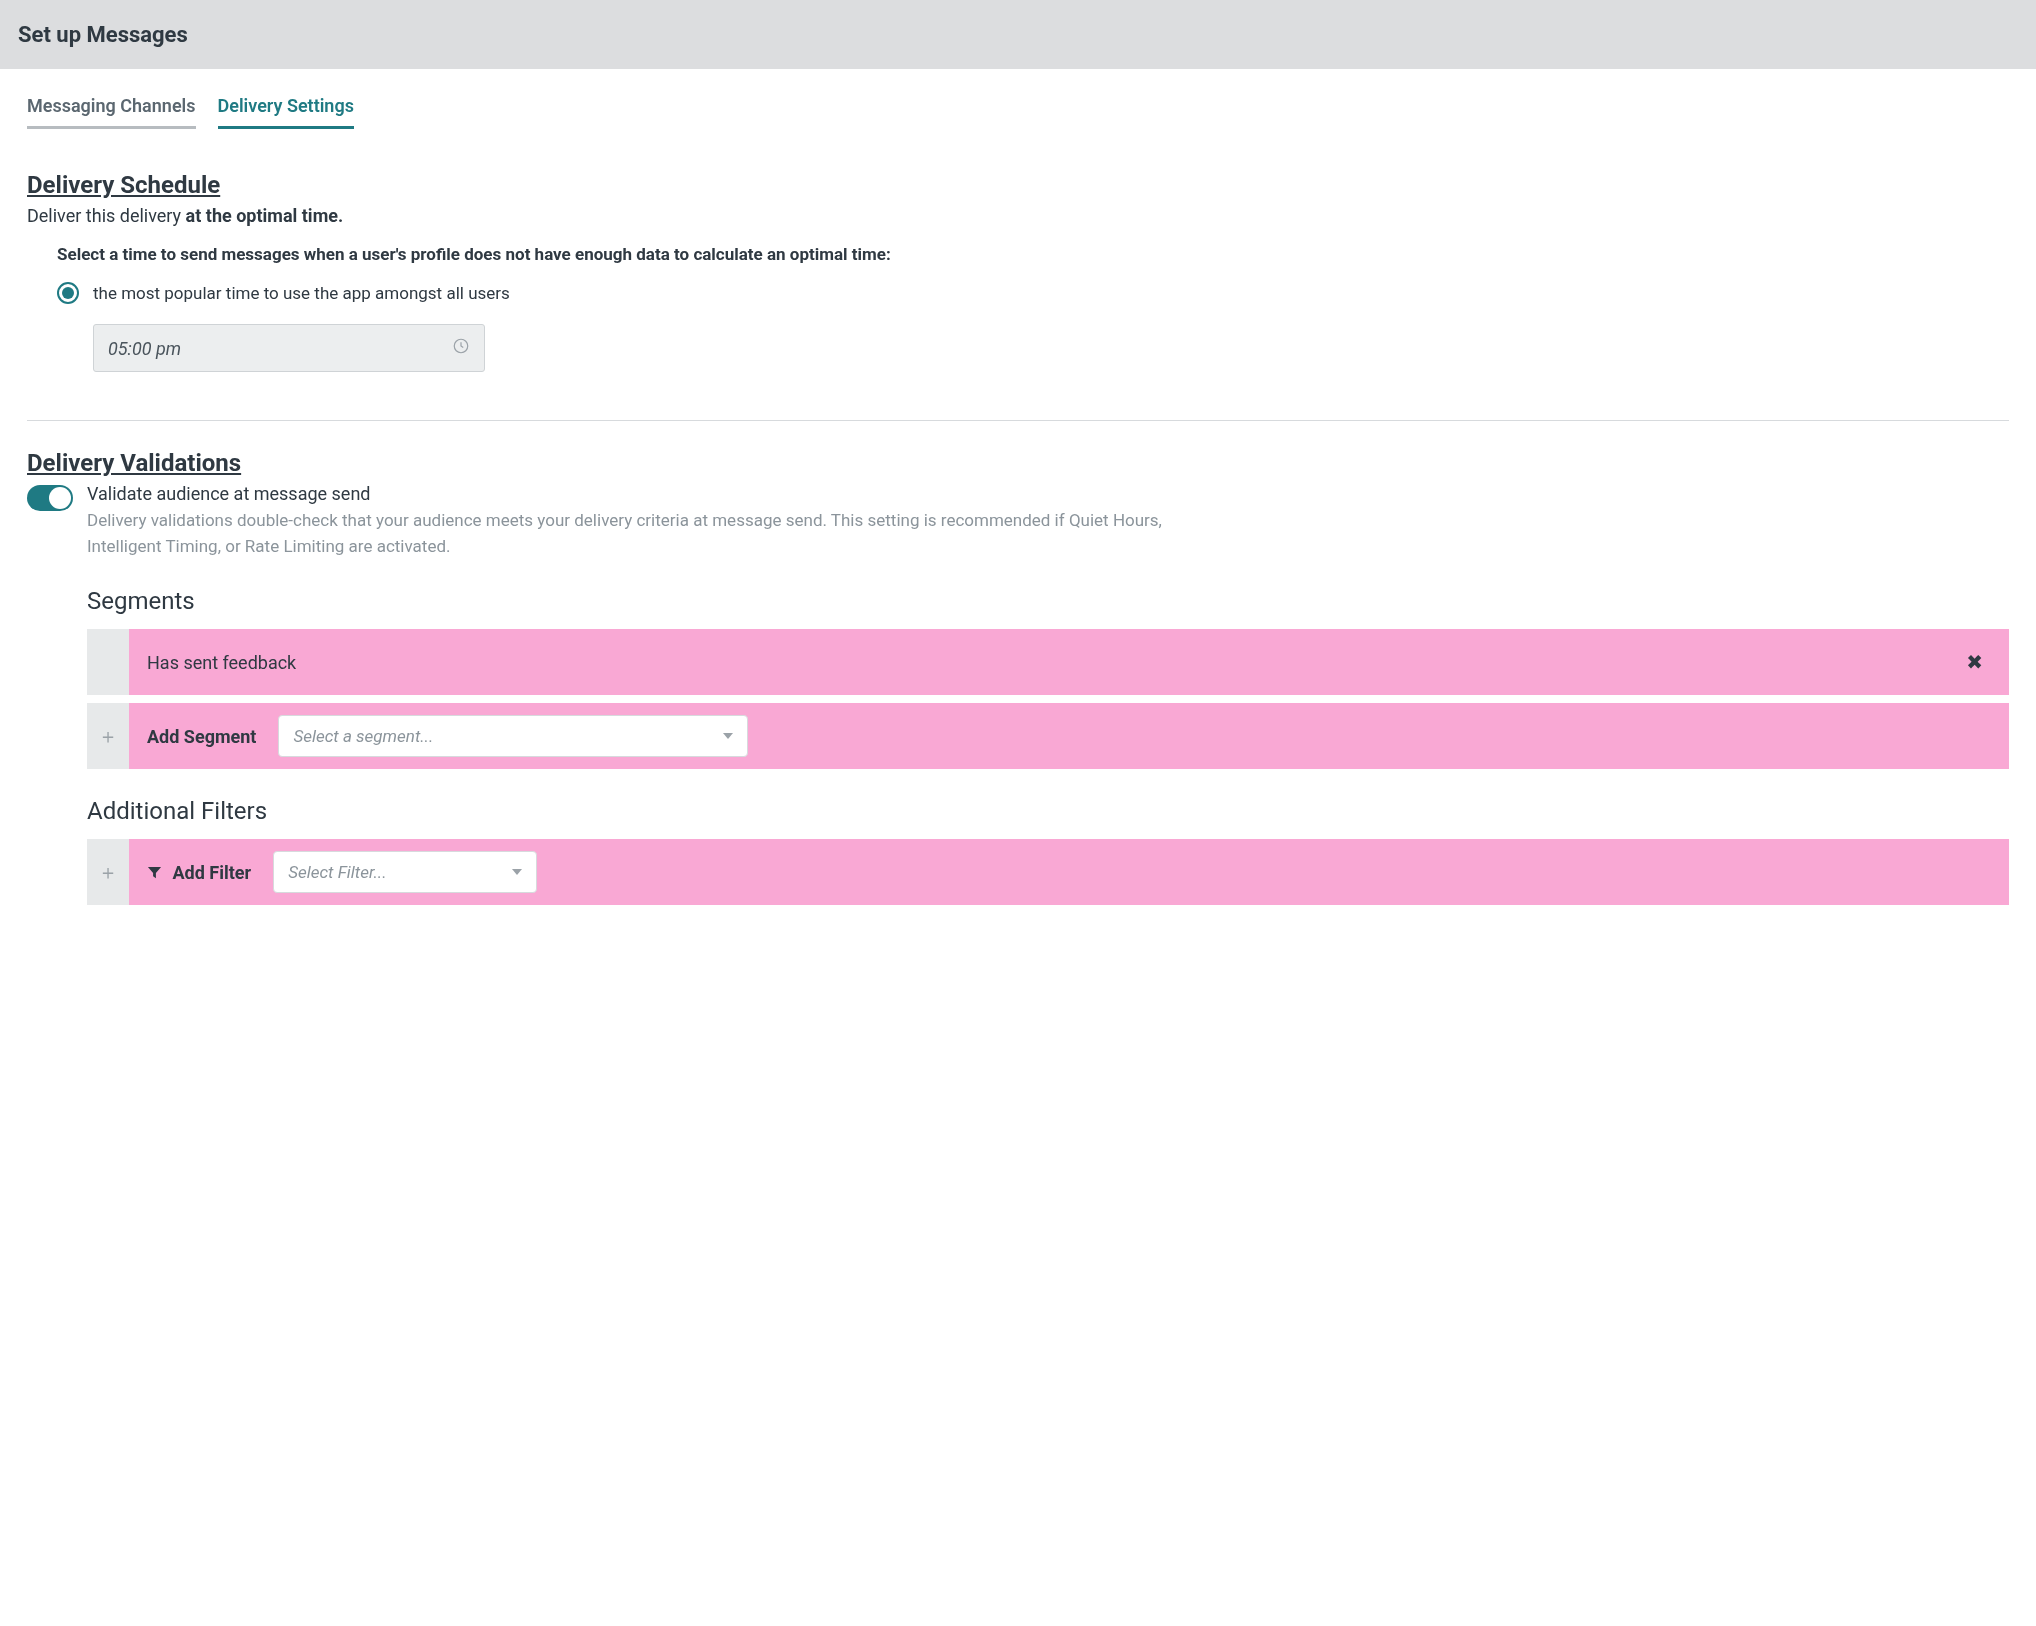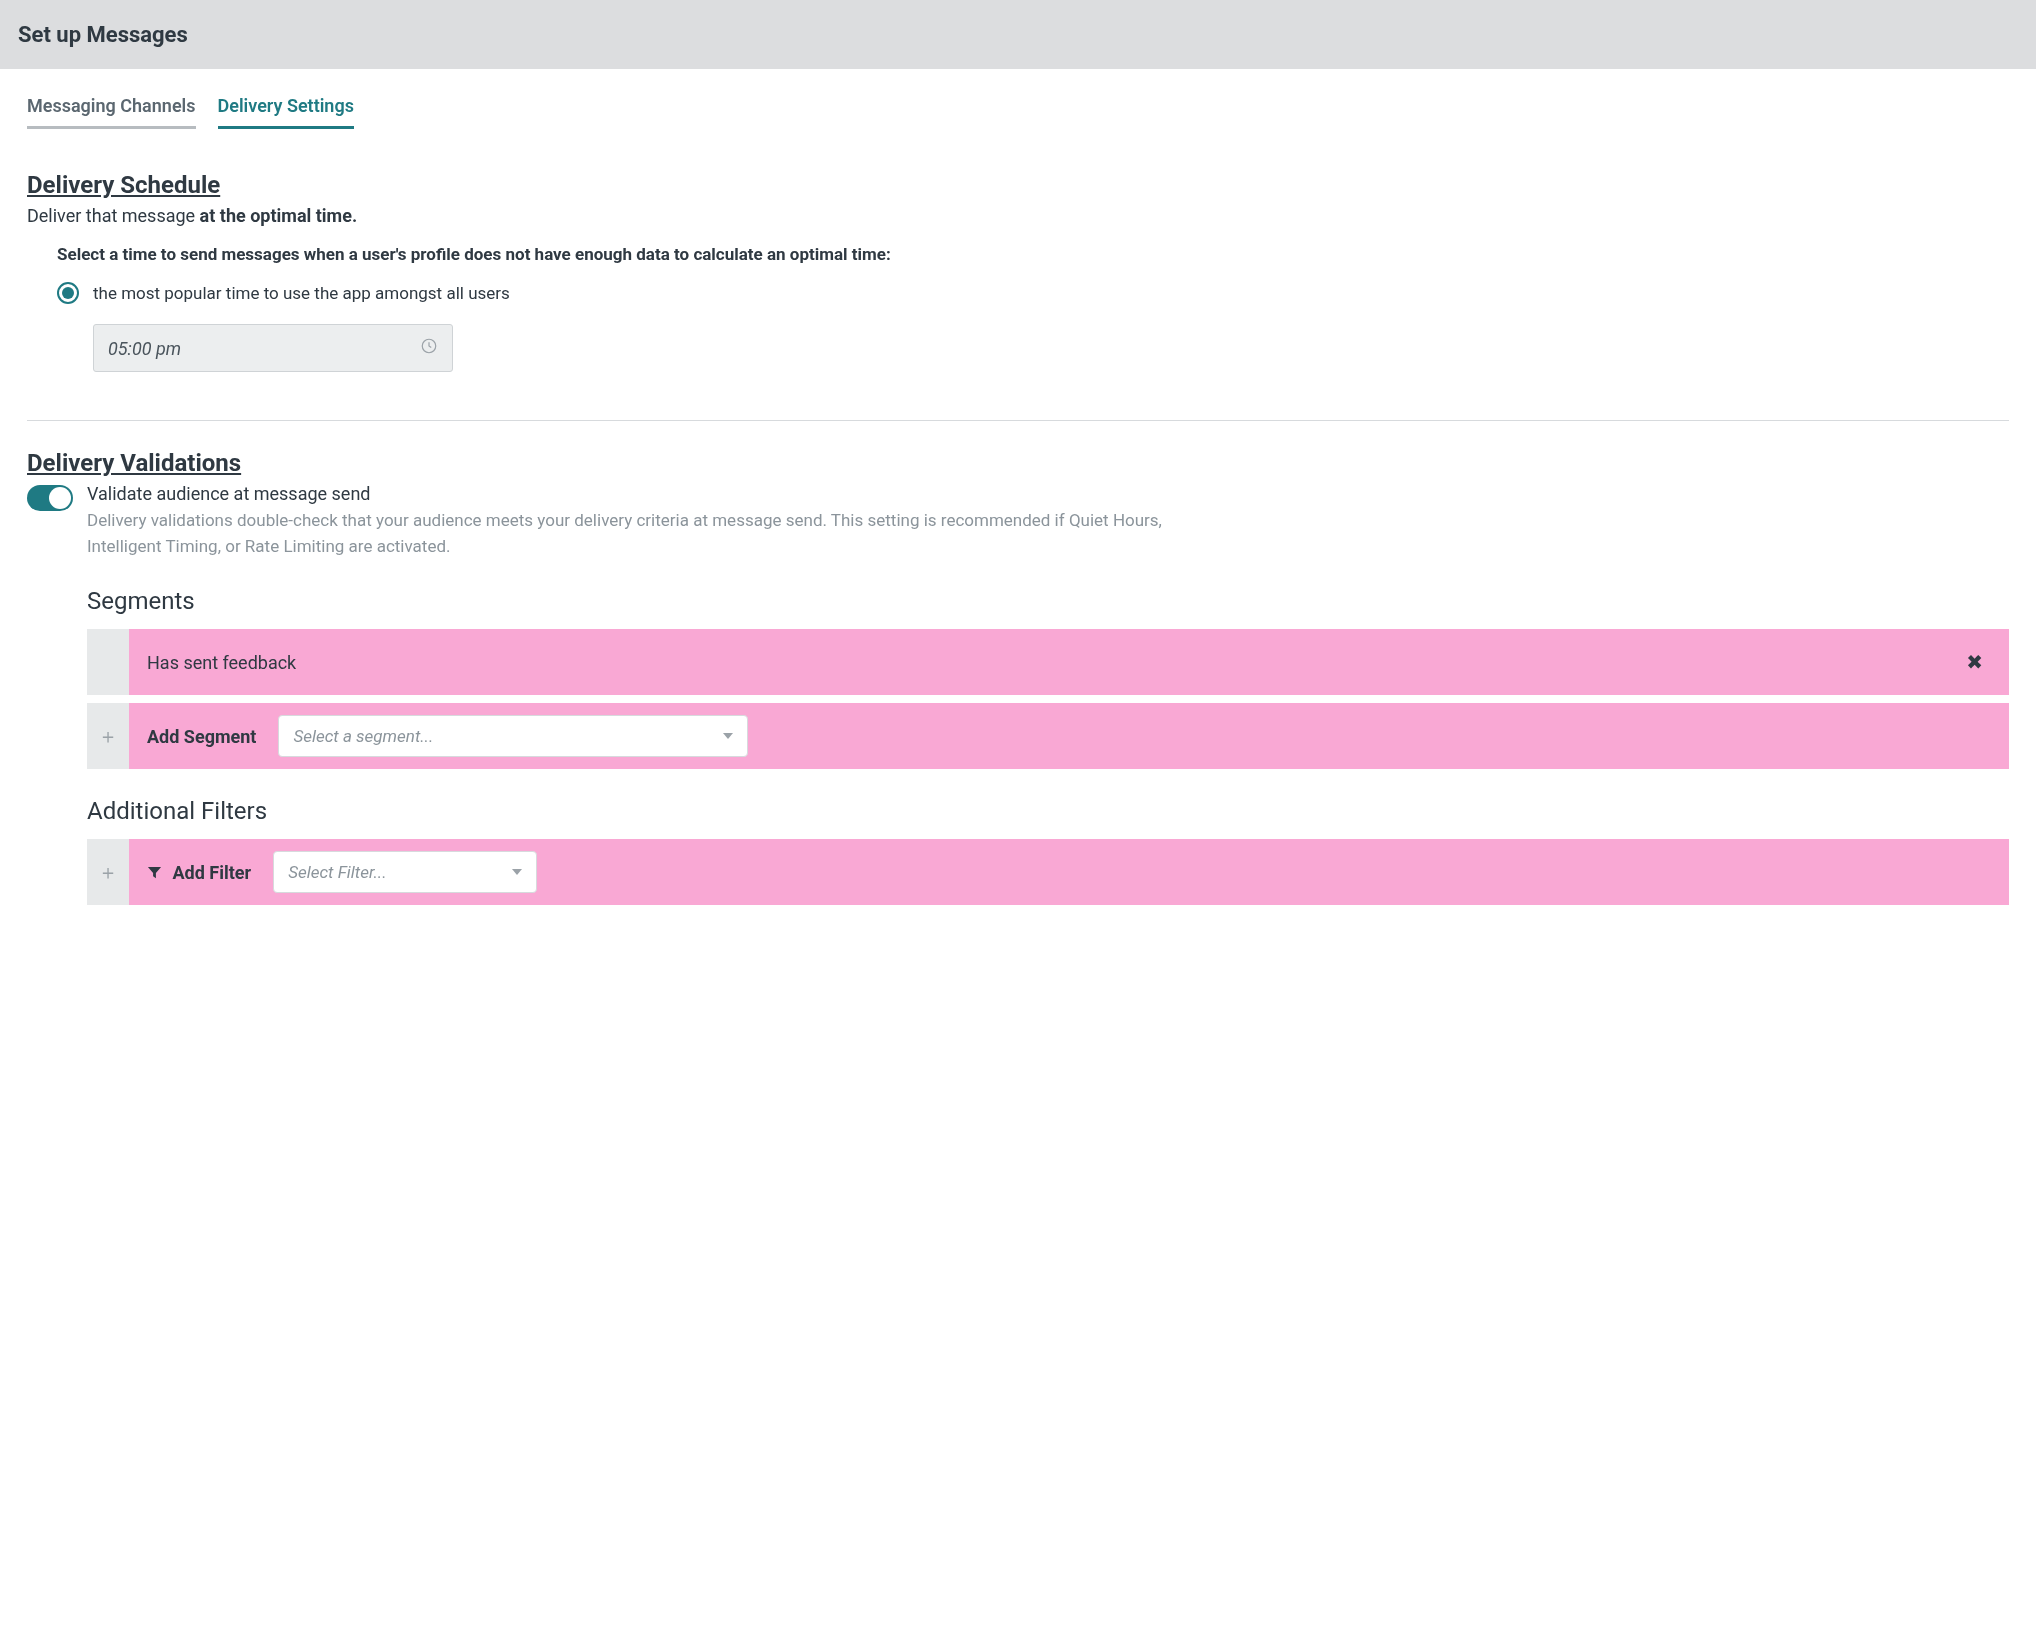--- a/index.html
+++ b/index.html
@@ -110,21 +110,21 @@
   .radio-outer.unselected { border-color: #b7bcc0; }
   .radio-inner {
     width: 12px; height: 12px;
     border-radius: 50%;
     background: #1f7a83;
   }
   .radio-label { font-size: 17px; color: #2f3942; }
 
   .time-input {
     margin-left: 36px;
-    width: 360px;
+    width: 392px;
     height: 48px;
     border: 1px solid #cfd3d6;
     background: #eceeef;
     border-radius: 3px;
     display: flex;
     align-items: center;
     justify-content: space-between;
     padding: 0 14px;
     font-style: italic;
     color: #4a545c;
@@ -245,21 +245,21 @@
 
 <div class="tabs">
   <div class="tab">Messaging Channels</div>
   <div class="tab active">Delivery Settings</div>
 </div>
 
 <div class="content">
 
   <h2 class="section-title">Delivery Schedule</h2>
   <p class="subline">
-    <span>Deliver that message </span><span class="bold">at the optimal time.</span>
+    <span>Deliver this delivery </span><span class="bold">at the optimal time.</span>
   </p>
 
 
   <div class="indent">
     <div class="fallback-title">Select a time to send messages when a user's profile does not have enough data to calculate an optimal time:</div>
 
     <div class="radio-row">
       <div class="radio-outer">
         <div class="radio-inner"></div>
       </div>

